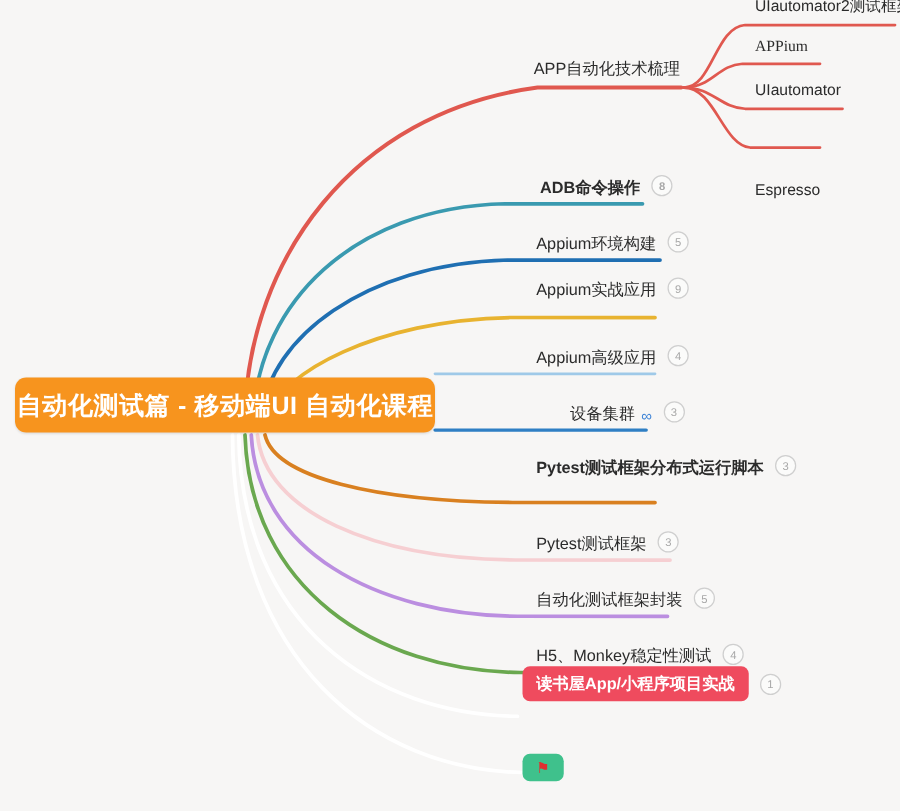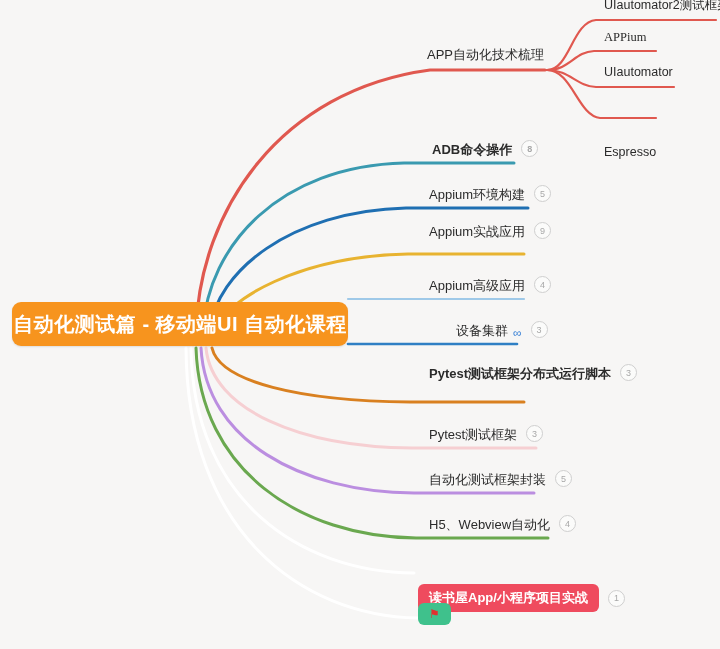--- a/index.html
+++ b/index.html
@@ -204,25 +204,25 @@
     <span class="node-text">Pytest测试框架</span>
     <span class="badge">3</span>
   </div>
 
   <div class="node" style="left:429px; top:470px;">
     <span class="node-text">自动化测试框架封装</span>
     <span class="badge">5</span>
   </div>
 
   <div class="node" style="left:429px; top:515px;">
-    <span class="node-text">H5、Webview自动化</span>
+    <span class="node-text">H5、Monkey稳定性测试</span>
     <span class="badge">4</span>
   </div>
 
-  <div class="chip" style="left:418px; top:584px;">
+  <div class="chip" style="left:418px; top:533px;">
     <span class="chip-box chip-red">
       <span>读书屋App/小程序项目实战</span>
     </span>
     <span class="badge" style="margin-bottom:0;">1</span>
   </div>
 
   <div class="chip" style="left:418px; top:603px;">
     <span class="chip-box chip-green">
       <span class="flag-icon">⚑</span>
     </span>

